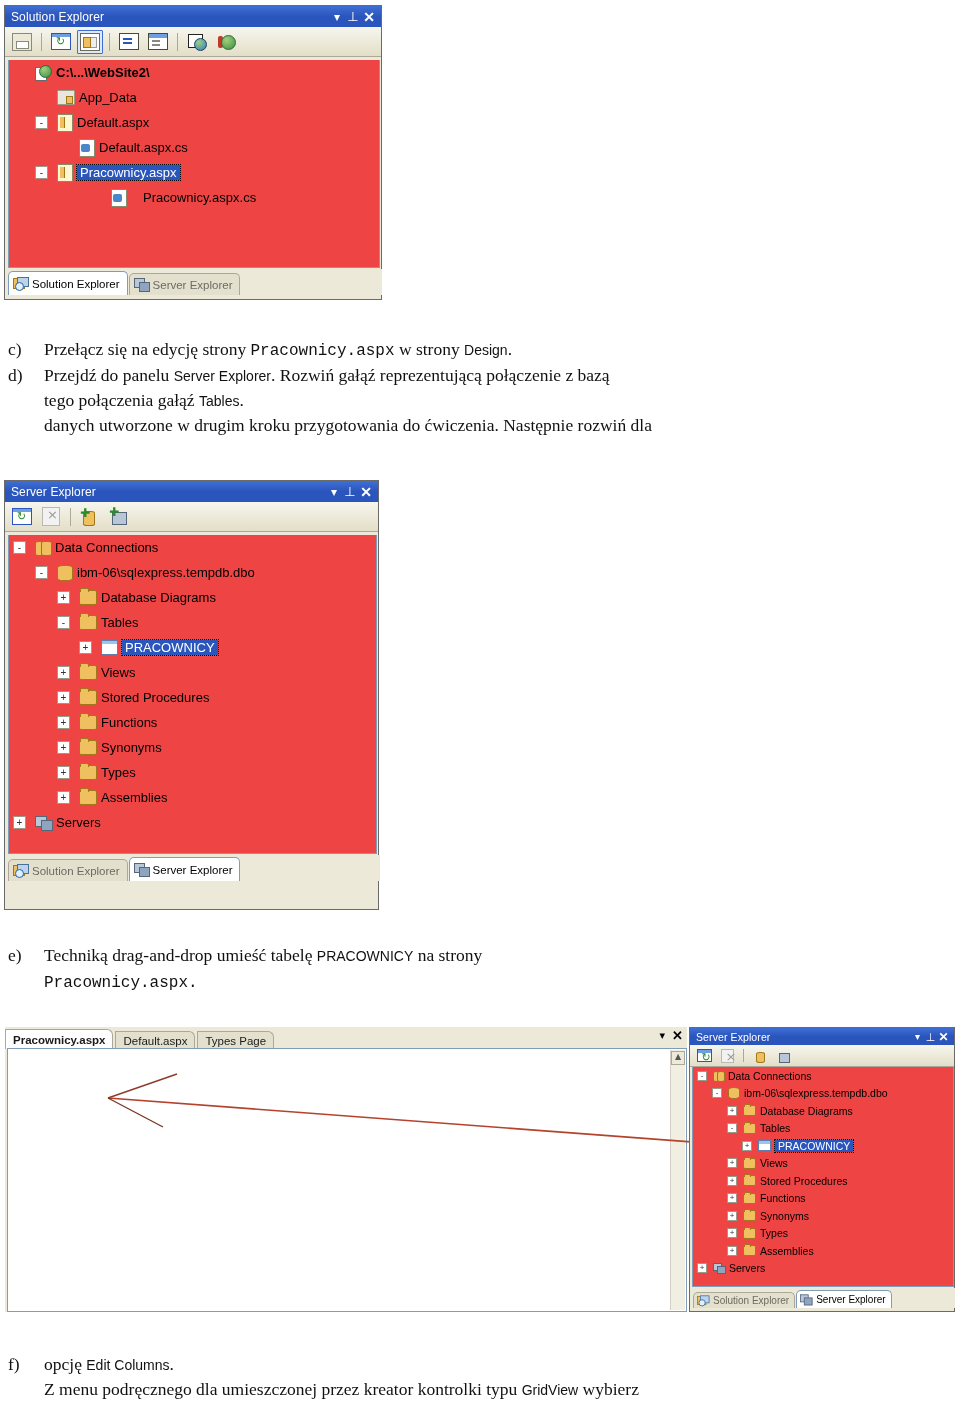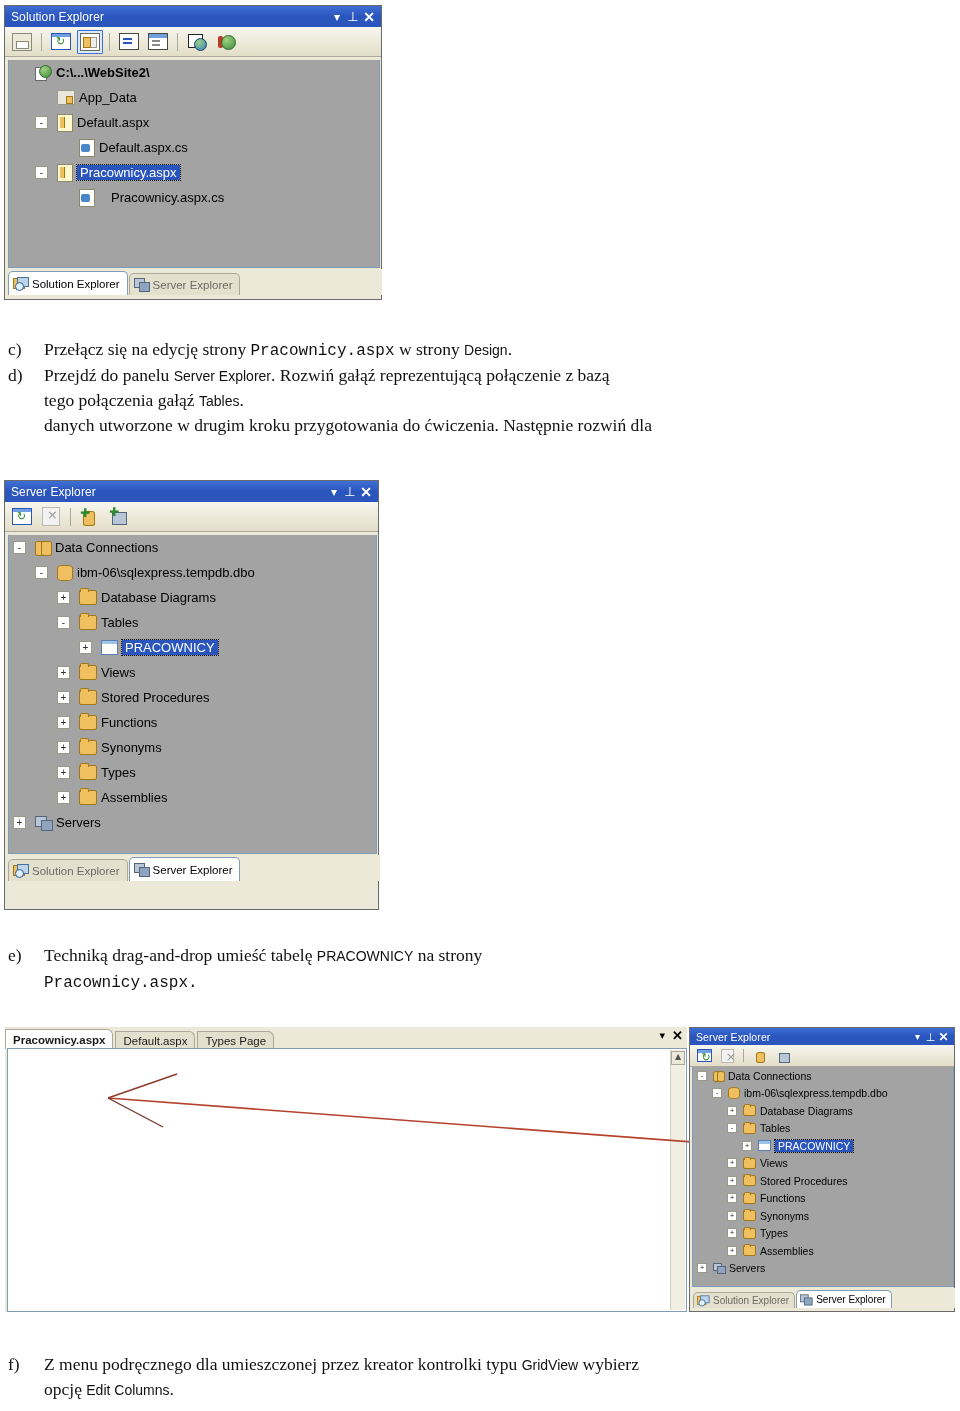--- a/index.html
+++ b/index.html
@@ -23,21 +23,21 @@
 
   .vs-toolbar{
     height:29px;background:linear-gradient(to bottom,#f7f6ef 0%,#ece9d8 55%,#e2dec8 100%);
     border-bottom:1px solid #aca899;display:flex;align-items:center;padding-left:4px;gap:3px;
   }
   .tb-btn{width:24px;height:22px;display:flex;align-items:center;justify-content:center;
     border:1px solid transparent;border-radius:1px;position:relative;}
   .tb-btn.on{border:1px solid #3f6fd4;background:#dbe9f9;}
   .tb-sep{width:1px;height:18px;background:#aca899;margin:0 3px;}
 
-  .vs-tree{background:#a3a3a3;border:1px solid #7f9db9;border-top:none;overflow:hidden;position:relative;}
+  .vs-tree{background:#ef4444;border:1px solid #7f9db9;border-top:none;overflow:hidden;position:relative;}
   .vs-tabs{height:26px;display:flex;align-items:flex-end;padding-left:2px;background:#ece9d8;}
   .vs-tab{
     height:21px;display:flex;align-items:center;gap:4px;padding:0 7px 0 4px;
     font-family:"Liberation Sans", sans-serif;font-size:11.5px;color:#6b6b63;
     background:#e4e0ce;border:1px solid #aca899;border-bottom:none;
     border-radius:5px 5px 0 0;margin-right:1px;
   }
   .vs-tab.active{background:#fff;color:#000;height:23px;border-color:#7f9db9;}
 
   
@@ -222,21 +222,21 @@
         <span class="dots" style="width: 9px;"></span>
         <span class="ic ic-cs"></span>
         <span class="lbl">Default.aspx.cs</span>
       </div>
       <div class="trow" style="padding-left: 26px;">
         <span class="tog">-</span>
         <span class="dots" style="width: 9px;"></span>
         <span class="ic ic-aspx"></span>
         <span class="sel">Pracownicy.aspx</span>
       </div>
-      <div class="trow" style="padding-left: 24px; gap: 12px;">
+      <div class="trow" style="padding-left: 56px; gap: 12px;">
         <span class="tog" style="visibility: hidden;"></span>
         <span class="dots" style="width: 9px;"></span>
         <span class="ic ic-cs"></span>
         <span class="lbl">Pracownicy.aspx.cs</span>
       </div>
     </div>
 
   <div class="vs-tabs" id="se-tabs" style="position:absolute;left:1px;top:263px;width:374px;">
       <div class="vs-tab active">
         <span class="ti-sol">
@@ -562,16 +562,16 @@
           </span>
           <span>Server Explorer</span>
         </div>
       </div>
   </div>
 </div>
 
 <div class="instr" style="left:8px;top:1352px;width:930px;">
   <span class="marker">f)</span>
   <div class="body">
+    <div><span>opcję </span><span class="sans">Edit Columns</span><span>.</span></div>
     <div><span>Z menu podręcznego dla umieszczonej przez kreator kontrolki typu </span><span class="sans">GridView</span><span> wybierz</span></div>
-    <div><span>opcję </span><span class="sans">Edit Columns</span><span>.</span></div>
   </div>
 </div>
 
 </body></html>

